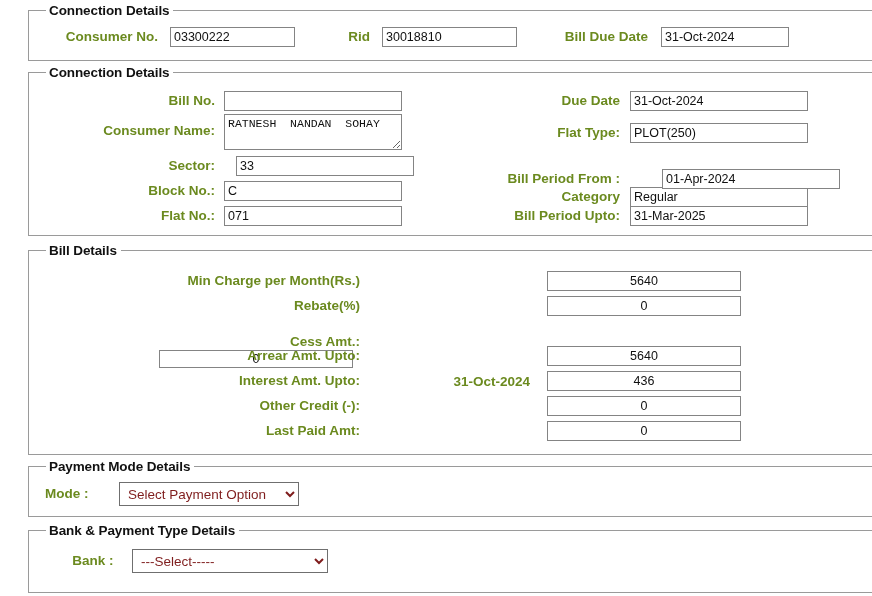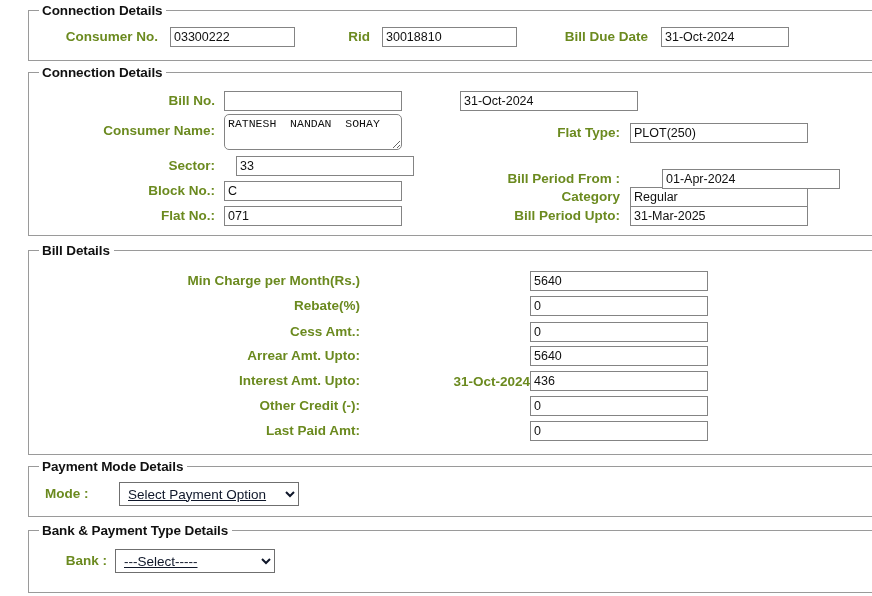--- a/index.html
+++ b/index.html
@@ -27,21 +27,21 @@
   fieldset.sect {
     position: absolute;
     border: 1px solid #9a9a9a;
     border-radius: 0;
     margin: 0;
     padding: 0;
     box-sizing: border-box;
     background: transparent;
   }
   fieldset.sect > legend {
-    margin-left: 10px;
+    margin-left: 17px;
     padding: 0 4px 0 3px;
     font-family: "Liberation Sans", sans-serif;
     font-size: 13.5px;
     font-weight: bold;
     color: #111111;
     letter-spacing: -0.1px;
   }
 
   
   #sect-connection-top { left: 28px; top: 3px;   width: 862px; height: 58px; }
@@ -94,36 +94,35 @@
     box-sizing: border-box;
     border: 1px solid #848484;
     background: #ffffff;
     font-family: "Liberation Mono", monospace;
     font-size: 11.5px;
     color: #101010;
     padding: 2px 3px;
     resize: both;
     overflow: hidden;
     outline: none;
-    border-radius: 5px;
+    border-radius: 0;
     line-height: 14px;
     white-space: nowrap;
   }
 
   select.sel {
     box-sizing: border-box;
     height: 24px;
     border: 1px solid #6f6f6f;
     background: #ffffff;
     font-family: "Liberation Sans", sans-serif;
     font-size: 13.5px;
-    color: #0f172a;
+    color: #7f1d1d;
     padding: 1px 2px 1px 4px;
     border-radius: 0;
-    text-decoration: underline;
   }
 
   
   #row-consumer-no { left: 28px;  top: 26px; }
   #row-consumer-no .lbl { width: 130px; }
   #row-consumer-no input { width: 125px; margin-left: 12px; }
 
   #row-rid { left: 310px; top: 26px; }
   #row-rid .lbl { width: 60px; }
   #row-rid input { width: 135px; margin-left: 12px; }
@@ -152,39 +151,39 @@
   #row-due-date        { top: 90px; }
   #row-flat-type       { top: 122px; }
   #row-category        { top: 155px; margin-top: 31px; }
   #row-bill-period-fr  { top: 168px; gap: 32px; }
   #row-bill-period-up  { top: 205px; }
 
   
   .c3 { left: 135px; }
   .c3 .lbl { width: 225px; }
   .c3 .plaintext { width: 170px; }
-  .c3 input.tb { width: 178px; margin-left: 0px; }
+  .c3 input.tb { width: 194px; margin-left: 17px; text-align: center; }
 
   #row-min-charge  { top: 270px; }
   #row-rebate      { top: 295px; }
-  #row-cess        { top: 321px; }
+  #row-cess        { top: 334px; flex-direction: column; }
   #row-arrear      { top: 345px; }
   #row-interest    { top: 370px; }
   #row-other-credit{ top: 395px; }
   #row-last-paid   { top: 420px; }
 
   
   #row-mode { left: 45px; top: 483px; }
   #row-mode .lbl { width: 62px; text-align: left; }
   #row-mode select { width: 180px; margin-left: 12px; }
 
   
   #row-bank { left: 45px; top: 550px; }
-  #row-bank .lbl { width: 62px; text-align: right; }
-  #row-bank select { width: 160px; margin-left: 8px; }
+  #row-bank .lbl { width: 62px; text-align: center; margin-left: 17px; }
+  #row-bank select { width: 196px; margin-left: 8px; }
 </style>
 </head>
 <body>
 
 <div class="page">
 
   <fieldset class="sect" id="sect-connection-top">
     <legend>Connection Details</legend>
   </fieldset>
 
@@ -226,20 +225,21 @@
     <span class="lbl">Block No.:</span>
     <input class="tb" type="text" value="C" style="">
   </div>
 
   <div class="row c2l" id="row-flat-no">
     <span class="lbl">Flat No.:</span>
     <input class="tb" type="text" value="071" style="">
   </div>
 
   <div class="row c2r" id="row-due-date">
+    <span class="lbl">Due Date</span>
     <input class="tb" type="text" value="31-Oct-2024" style="">
   </div>
 
   <div class="row c2r" id="row-flat-type">
     <span class="lbl">Flat Type:</span>
     <input class="tb" type="text" value="PLOT(250)" style="">
   </div>
 
   <div class="row c2r" id="row-category">
     <span class="lbl">Category</span>

